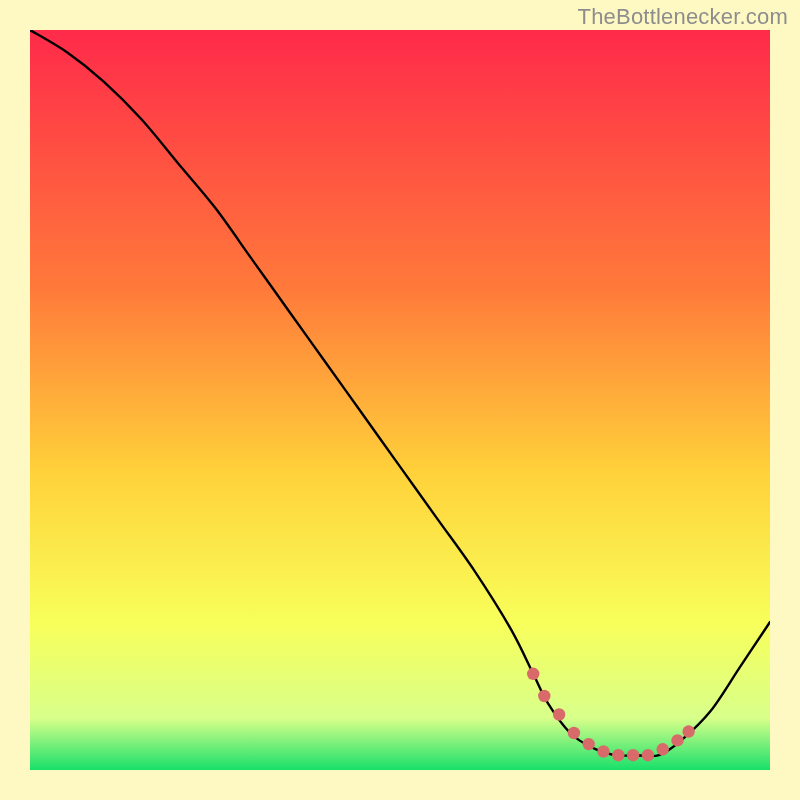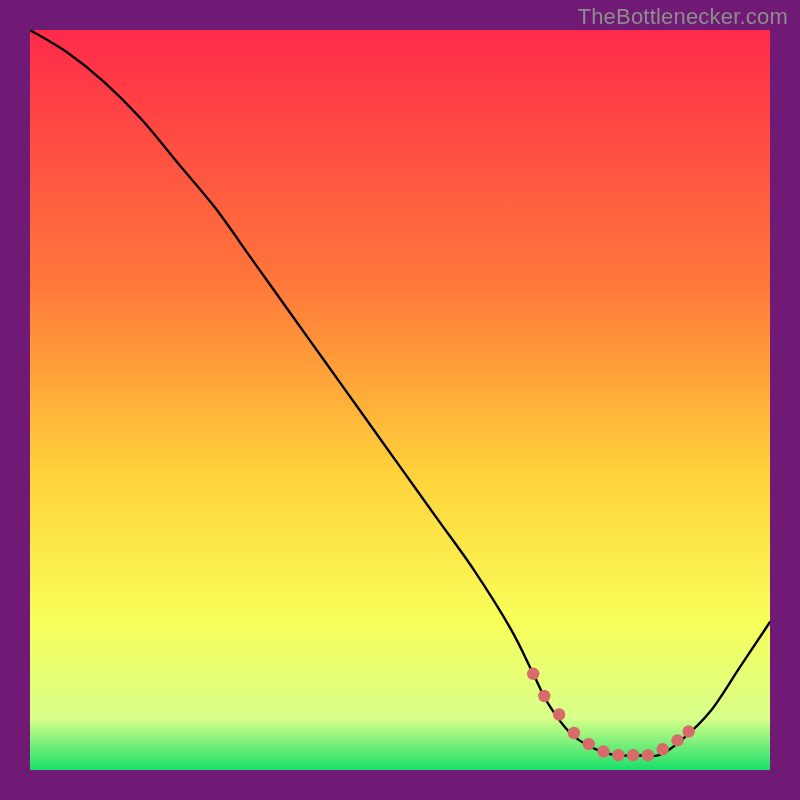--- a/index.html
+++ b/index.html
@@ -8,21 +8,21 @@
     width: 800px;
     height: 800px;
     background: #000;
     overflow: hidden;
     font-family: Arial, Helvetica, sans-serif;
   }
   .outer {
     position: relative;
     width: 800px;
     height: 800px;
-    background: #701a75;
+    background: #fef9c3;
   }
   .attribution {
     position: absolute;
     top: 4px;
     right: 12px;
     color: #8d8d8d;
     font-size: 22px;
     font-weight: 400;
     letter-spacing: 0.2px;
     z-index: 20;

